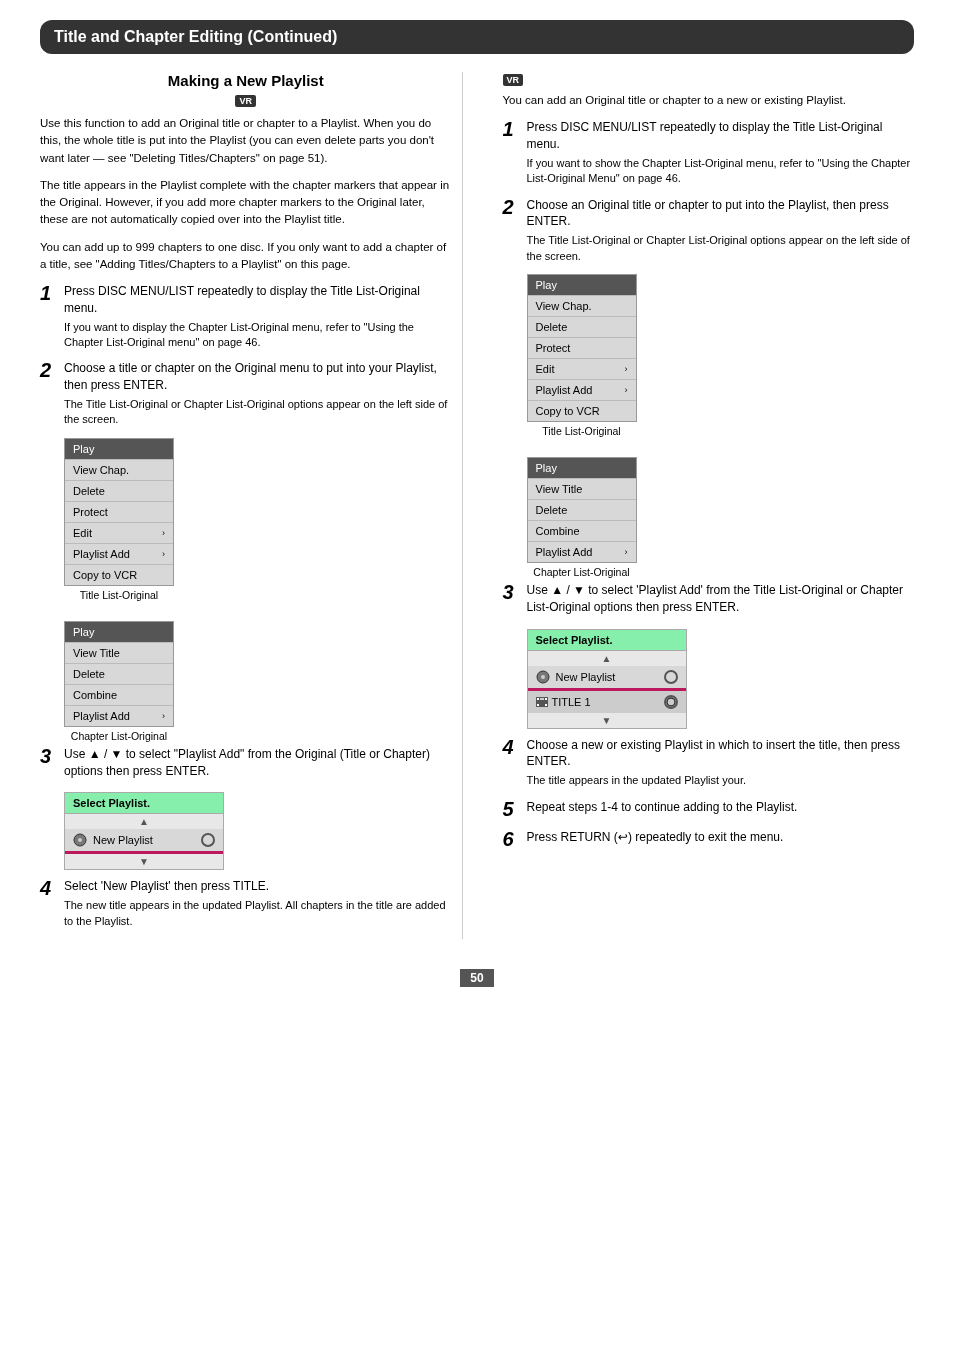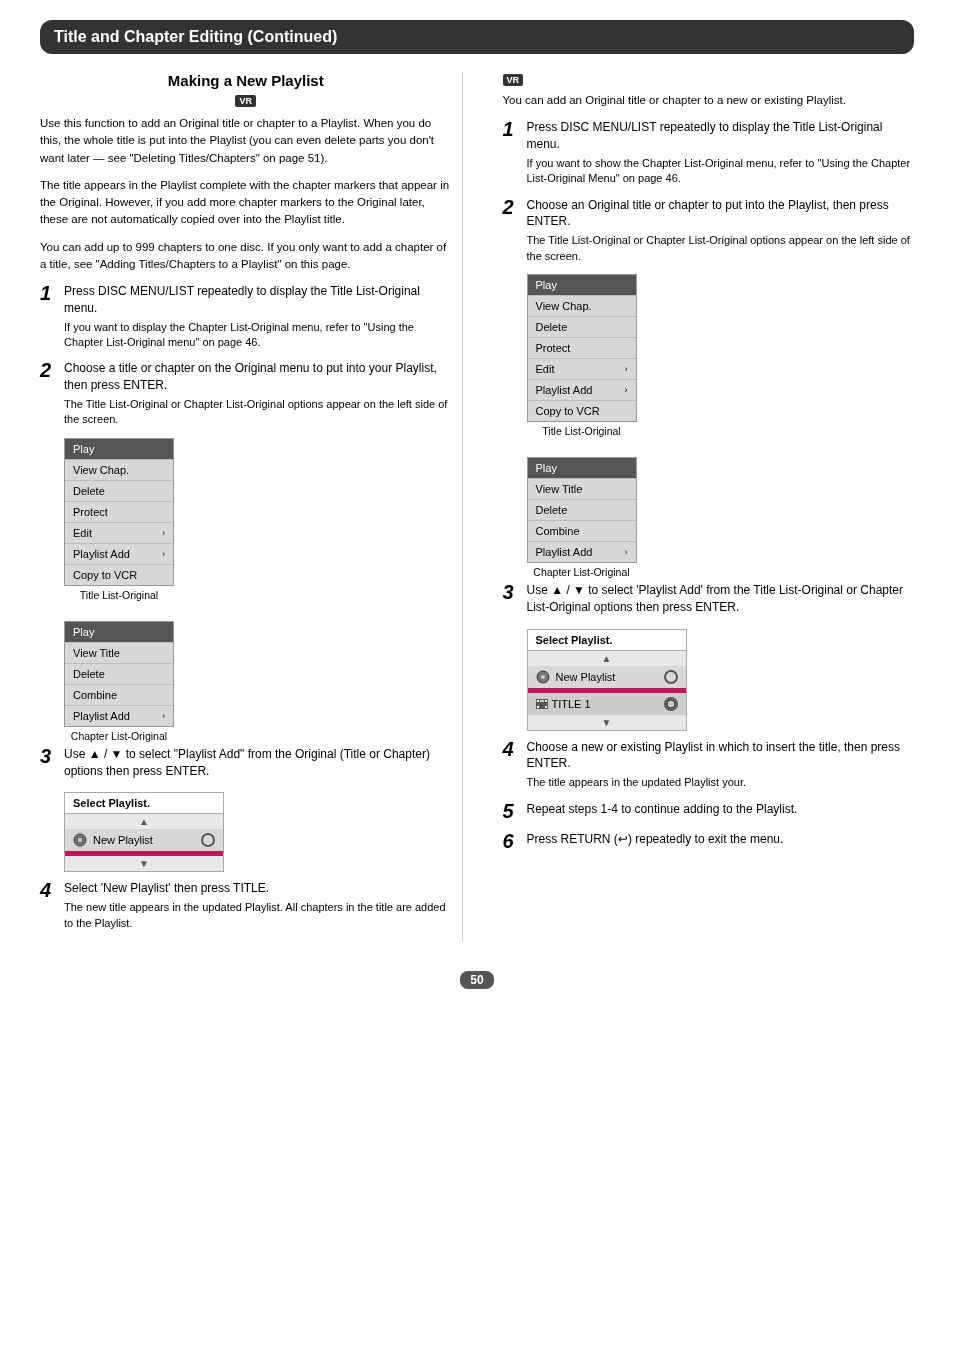--- a/index.html
+++ b/index.html
@@ -142,42 +142,42 @@
     }
 
     .select-playlist-box {
       border: 1px solid #aaa;
       background: #e8e8e8;
       width: 160px;
       margin: 8px 0 8px 24px;
     }
 
     .select-playlist-title {
-      background: #ffffff;
+      background: #86efac;
       padding: 4px 8px;
       font-size: 11px;
       font-weight: bold;
       border-bottom: 1px solid #aaa;
     }
 
     .select-playlist-arrow {
       text-align: center;
       font-size: 10px;
       color: #555;
       padding: 2px;
     }
 
     .select-playlist-item {
       padding: 4px 8px;
       font-size: 11px;
       display: flex;
       align-items: center;
       gap: 6px;
       background: #d8d8d8;
-      border-bottom: 5px solid #be185d;
+      border-bottom: 3px solid #be185d;
     }
 
     .circle-check {
       width: 14px;
       height: 14px;
       border-radius: 50%;
       border: 2px solid #555;
       display: inline-flex;
       align-items: center;
       justify-content: center;
@@ -197,21 +197,21 @@
     .page-footer {
       display: flex;
       align-items: center;
       justify-content: center;
       margin-top: 30px;
     }
 
     .page-num {
       background: #555;
       color: #fff;
-      border-radius: 8px;
+      border-radius: 0;
       padding: 2px 10px;
       font-size: 12px;
       font-weight: bold;
     }
   </style>
 </head>
 <body>
 
 <div class="page-header">
   <span>Title and Chapter Editing (Continued)</span>

